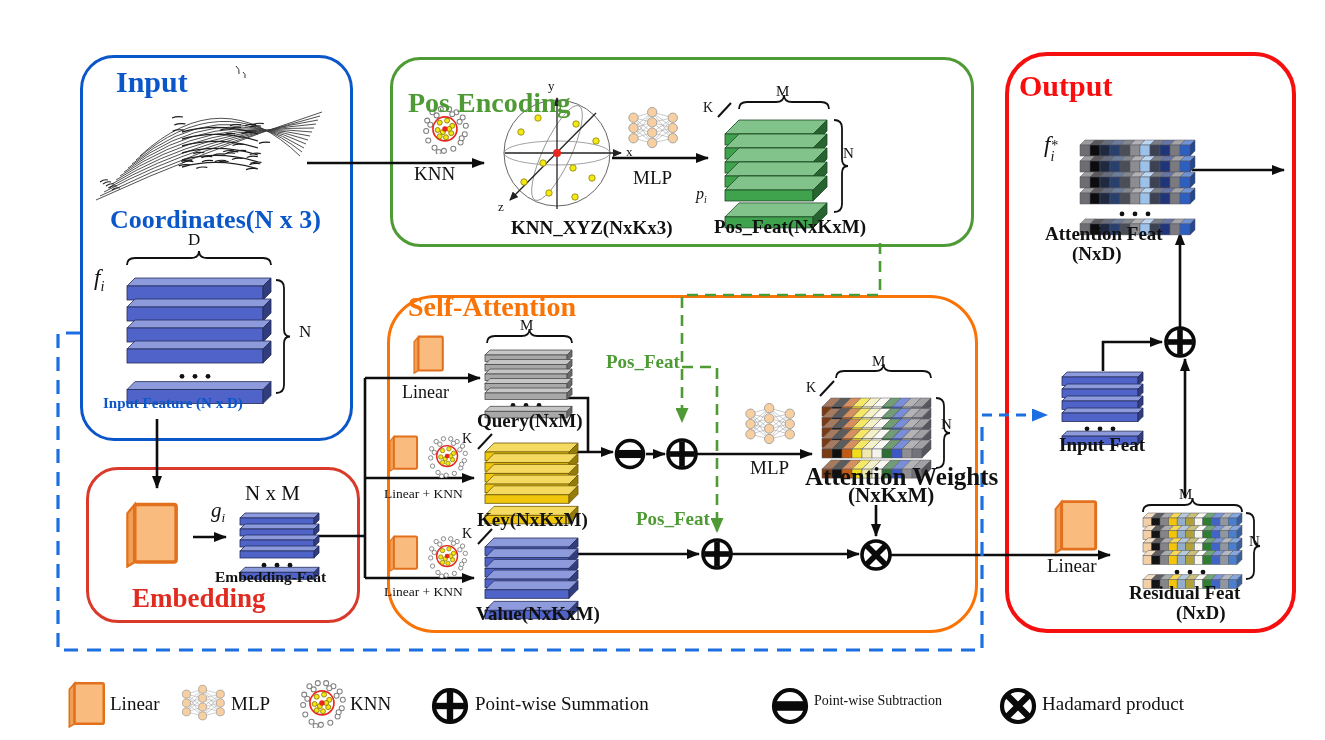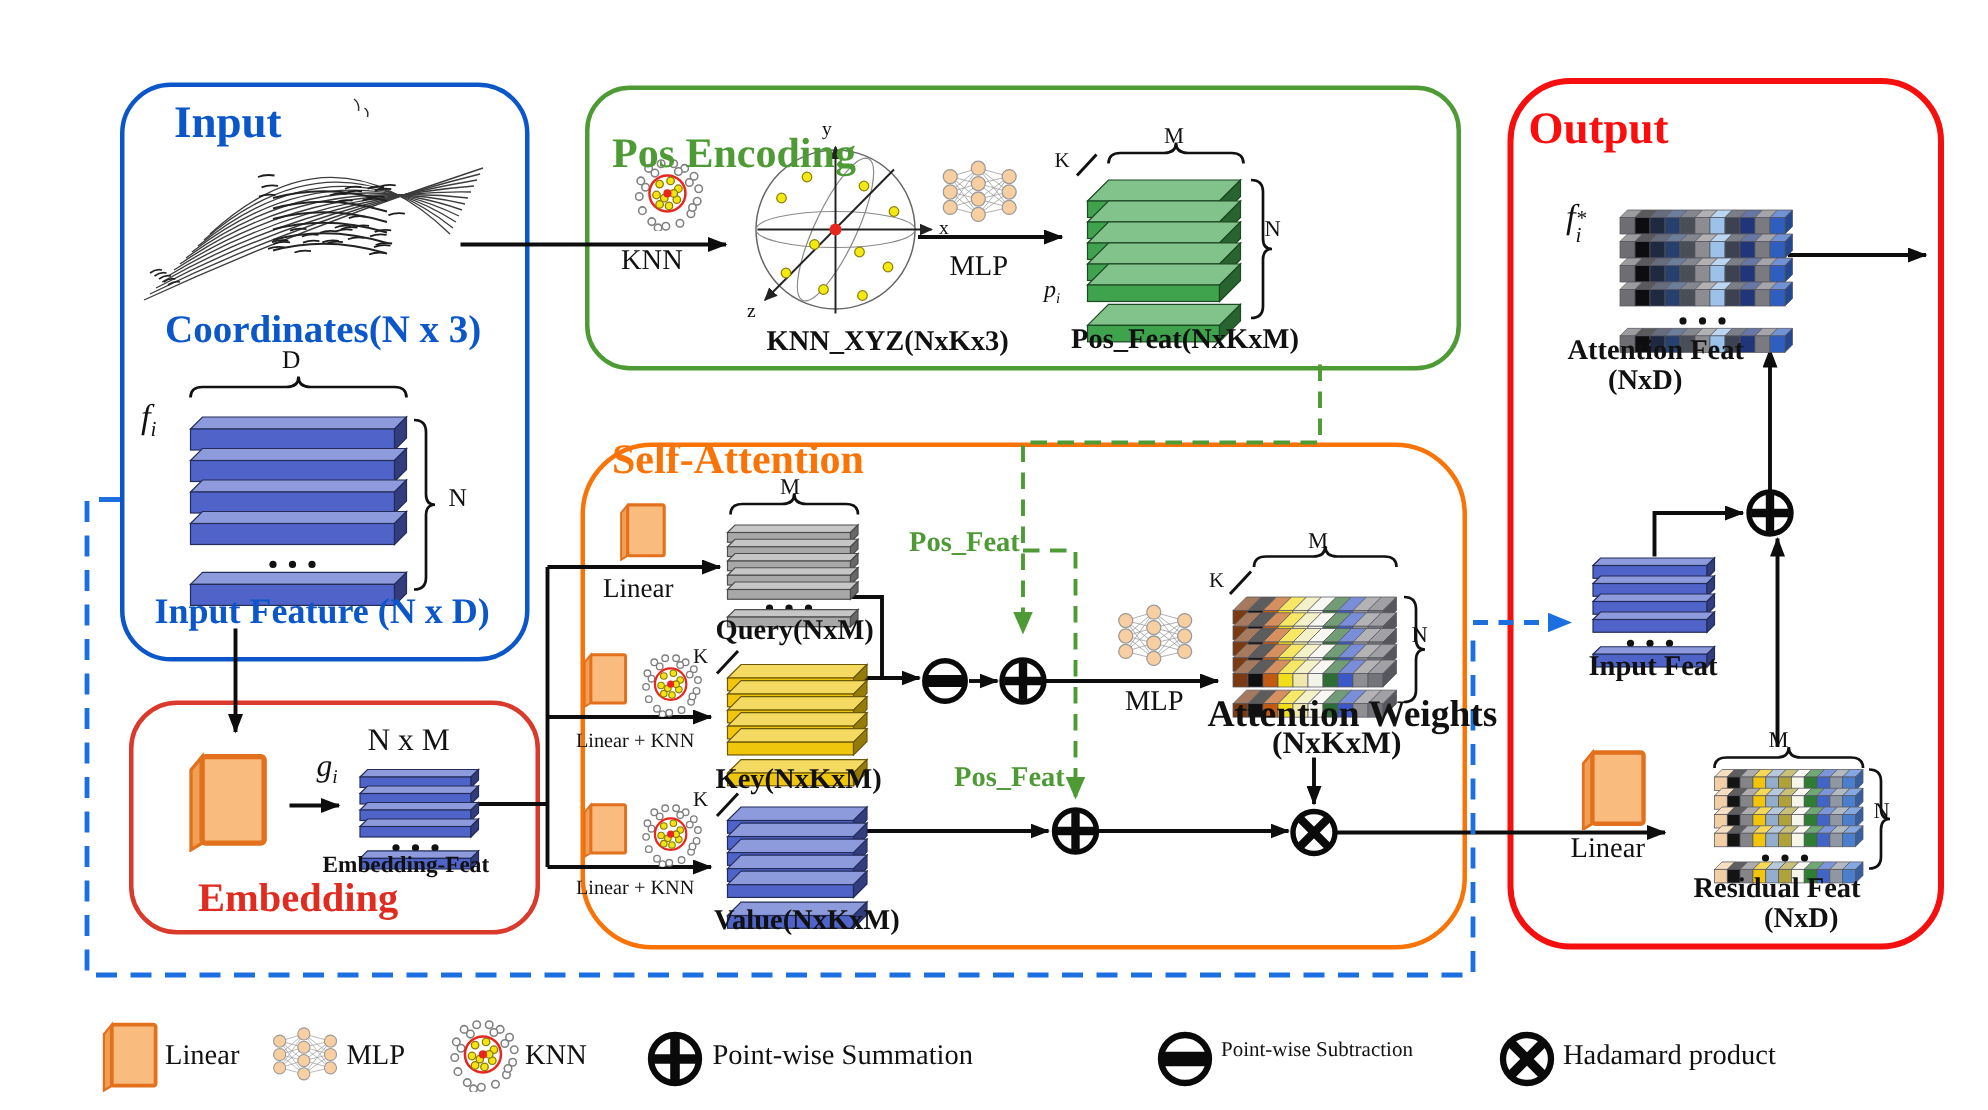--- a/index.html
+++ b/index.html
@@ -860,21 +860,21 @@
     <g>
         <use href="#mlp" x="180" y="684" width="50" height="38"></use>
       </g>
   </svg>
 
   <div class="lbl title c-blue" style="left:116px;top:66px;font-size:30px">Input</div>
   <div class="lbl bold c-blue" style="left:110px;top:206px;font-size:26px">Coordinates(N x 3)</div>
   <div class="lbl" style="left:188px;top:231px;font-size:17px">D</div>
   <div class="lbl math" style="left:94px;top:266px;font-size:23px"><span>f</span><sub>i</sub></div>
   <div class="lbl" style="left:299px;top:323px;font-size:17px">N</div>
-  <div class="lbl bold c-blue" style="left:103px;top:396px;font-size:24px">Input Feature (N x D)</div>
+  <div class="lbl bold c-blue" style="left:103px;top:396px;font-size:15px">Input Feature (N x D)</div>
 
   <div class="lbl title c-green" style="left:408px;top:64px;font-size:28px">Pos Encoding</div>
   <div class="lbl" style="left:414px;top:164px;font-size:19px">KNN</div>
   <div class="lbl" style="left:548px;top:79px;font-size:13px">y</div>
   <div class="lbl" style="left:626px;top:145px;font-size:13px">x</div>
   <div class="lbl" style="left:498px;top:200px;font-size:13px">z</div>
   <div class="lbl bold" style="left:511px;top:218px;font-size:19px">KNN_XYZ(NxKx3)</div>
   <div class="lbl" style="left:633px;top:168px;font-size:19px">MLP</div>
   <div class="lbl" style="left:776px;top:84px;font-size:15px">M</div>
   <div class="lbl" style="left:703px;top:101px;font-size:14px">K</div>

